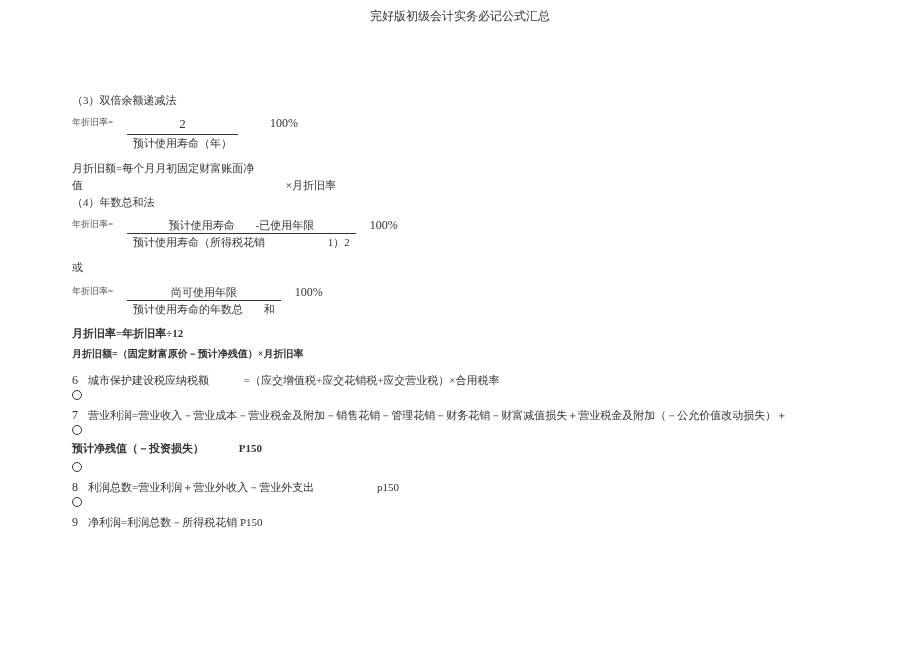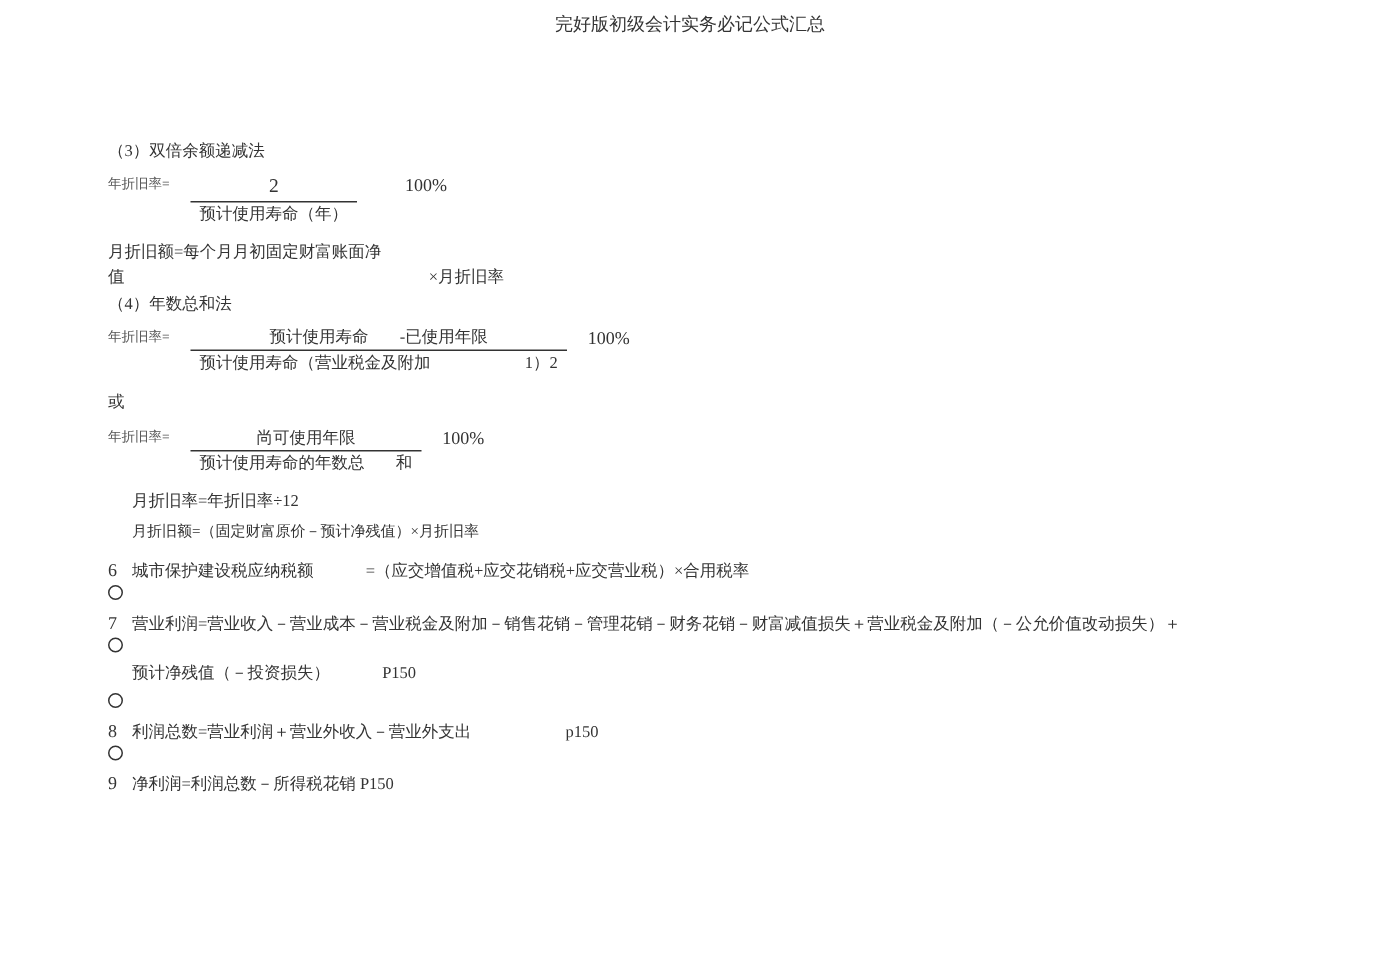--- a/index.html
+++ b/index.html
@@ -55,21 +55,22 @@
     .multiline {
       font-size: 11px;
       line-height: 1.5;
     }
     .or-word {
       font-size: 11px;
       margin: 10px 0;
     }
     .body-line {
       font-size: 11px;
-      margin: 6px 16px;
+      margin: 6px 0;
+      font-weight: bold;
     }
     .numbered-row {
       display: flex;
       align-items: center;
       gap: 10px;
       margin: 8px 0 2px 0;
     }
     .num-badge {
       font-size: 12px;
       font-weight: normal;
@@ -116,21 +117,21 @@
 <div class="section-head" style="margin-top:2px">（4）年数总和法</div>
 
 <div class="formula-row">
   <span class="formula-label">年折旧率=</span>
   <span class="fraction">
     <span class="frac-num">
       <span>预计使用寿命</span>
       <span class="spaced gap-s">-已使用年限</span>
     </span>
     <span class="frac-den">
-      <span>预计使用寿命（营业税金及附加</span>
+      <span>预计使用寿命（所得税花销</span>
       <span class="spaced gap-l">1）2</span>
     </span>
   </span>
   <span class="pct">100%</span>
 </div>
 
 <div class="or-word">或</div>
 
 <div class="formula-row">
   <span class="formula-label">年折旧率=</span>

